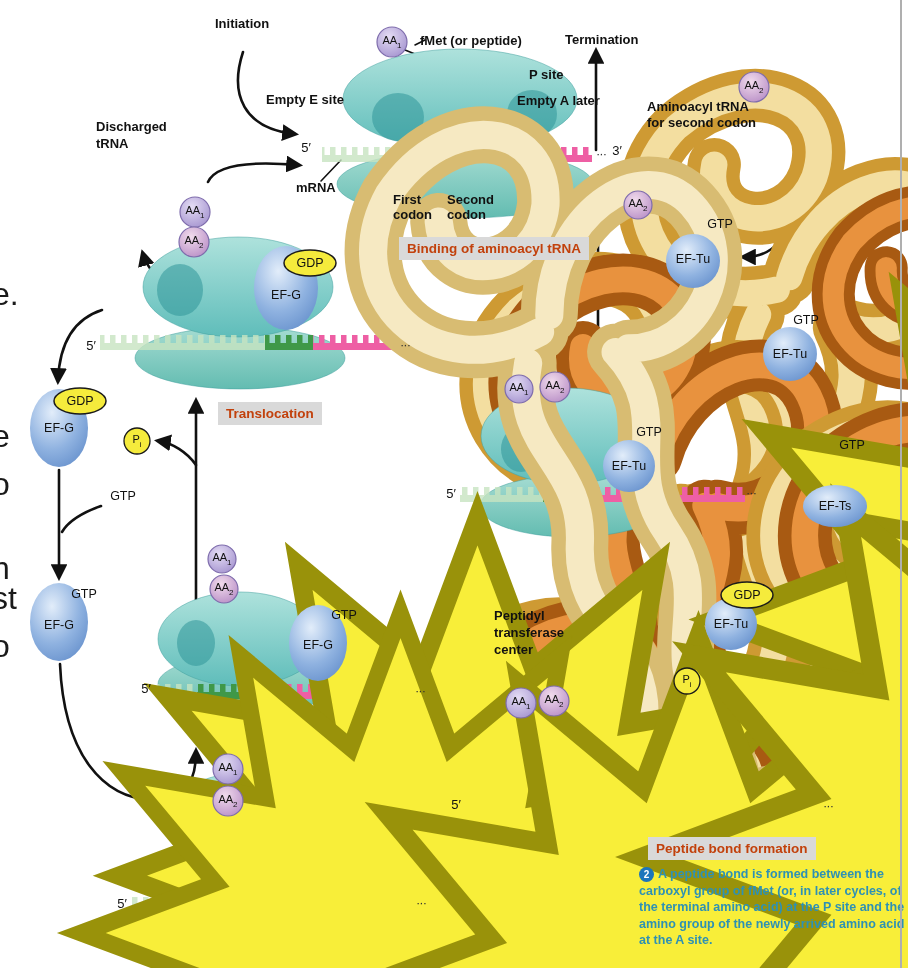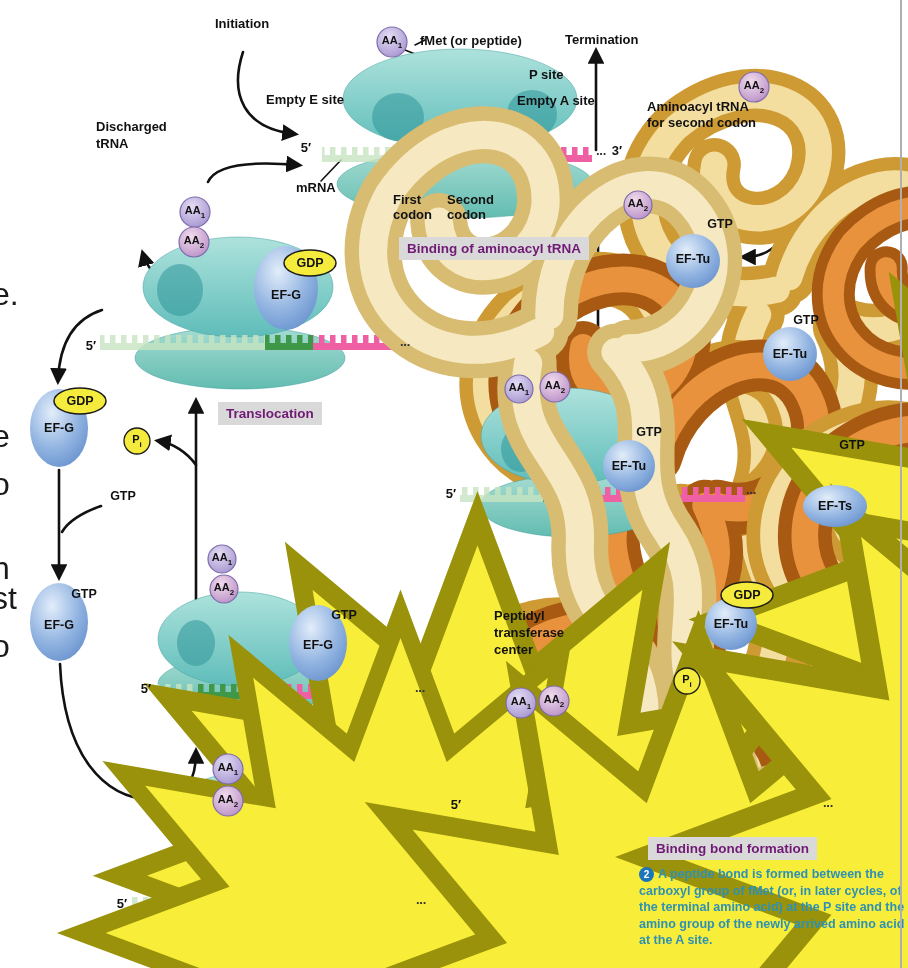--- a/index.html
+++ b/index.html
@@ -4,27 +4,27 @@
 <style>
   html,body{margin:0;padding:0;background:#fff;}
   .stage{position:relative;width:908px;height:968px;background:#fff;overflow:hidden;
          font-family:"Liberation Sans",sans-serif;}
   .stage svg.art{position:absolute;left:0;top:0;}
   symbol{overflow:visible;}
   .trna-y{--out:#CE9A33;--in:#F3DEA0;}
   .trna-o{--out:#A85A12;--in:#E8923E;}
   .trna-p{--out:#D8BC72;--in:#F6E9C2;}
   .lbl{position:absolute;font-weight:700;font-size:13px;line-height:16px;color:#111;white-space:nowrap;}
-  .mol{position:absolute;transform:translate(-50%,-50%);font-weight:700;font-size:12.5px;color:#111;white-space:nowrap;}
+  .mol{position:absolute;transform:translate(-50%,-50%);font-weight:400;font-size:12.5px;color:#111;white-space:nowrap;}
   .mol.aa{font-size:11px;}
   .mol.aa sub,.mol.pi sub{font-size:8px;}
   .mol.pi{font-size:11px;}
   .mol.prime{font-size:13px;}
   .mol.dots{font-size:13px;letter-spacing:-1px;color:#333;}
-  .step-head{position:absolute;background:#D9D9D9;color:#701a75;font-weight:700;font-size:13.5px;
+  .step-head{position:absolute;background:#D9D9D9;color:#c2410c;font-weight:700;font-size:13.5px;
              padding:4px 8px;white-space:nowrap;}
   .step-body{position:absolute;color:#2E91B4;font-weight:700;font-size:12.5px;line-height:16.5px;}
   .num{display:inline-block;width:15px;height:15px;border-radius:8px;background:#1B75BB;color:#fff;
        font-size:10px;line-height:15px;text-align:center;font-weight:700;margin-right:4px;}
   .frag{position:absolute;left:-8px;font-weight:400;font-size:32px;line-height:32px;color:#1a1a1a;}
   .edge{position:absolute;top:0;width:2px;height:968px;background:#AFAFAF;}
 </style>
 </head>
 <body>
 
@@ -269,21 +269,21 @@
     <circle cx="137" cy="441" r="13"></circle>
     <circle cx="687" cy="681" r="13"></circle>
   </g>
 </svg>
 
 <div class="lbl" style="left:215px;top:16px">Initiation</div>
 <div class="lbl" style="left:420px;top:33px">fMet (or peptide)</div>
 <div class="lbl" style="left:565px;top:32px">Termination</div>
 <div class="lbl" style="left:529px;top:67px">P site</div>
 <div class="lbl" style="left:266px;top:92px">Empty E site</div>
-<div class="lbl" style="left:517px;top:93px">Empty A site</div>
+<div class="lbl" style="left:517px;top:93px">Empty A later</div>
 <div class="lbl" style="left:296px;top:180px">mRNA</div>
 <div class="lbl" style="left:393px;top:192px;line-height:15px">
   <div>First</div>
       <div>codon</div>
 </div>
 <div class="lbl" style="left:447px;top:192px;line-height:15px">
   <div>Second</div>
       <div>codon</div>
 </div>
 <div class="lbl" style="left:96px;top:118px;line-height:17px">
@@ -347,21 +347,21 @@
 <div class="mol aa" style="left:194px;top:242px"><span>AA</span><sub>2</sub></div>
 <div class="mol aa" style="left:555px;top:387px"><span>AA</span><sub>2</sub></div>
 <div class="mol aa" style="left:224px;top:589px"><span>AA</span><sub>2</sub></div>
 <div class="mol aa" style="left:228px;top:801px"><span>AA</span><sub>2</sub></div>
 <div class="mol aa" style="left:554px;top:701px"><span>AA</span><sub>2</sub></div>
 
 <div class="step-head" style="left:399px;top:237px">Binding of aminoacyl tRNA</div>
 
 <div class="step-head" style="left:218px;top:402px">Translocation</div>
 
-<div class="step-head" style="left:648px;top:837px">Binding bond formation</div>
+<div class="step-head" style="left:648px;top:837px">Peptide bond formation</div>
 <div class="step-body" style="left:639px;top:866px;width:266px">
   <span class="num">2</span><span>A peptide bond is formed between the carboxyl group of fMet (or, in later cycles, of the terminal amino acid) at the P site and the amino group of the newly arrived amino acid at the A site.</span>
 </div>
 
 <div class="frag" style="top:278px">e.</div>
 <div class="frag" style="top:420px">e</div>
 <div class="frag" style="top:468px">o</div>
 <div class="frag" style="top:552px">n</div>
 <div class="frag" style="top:582px">st</div>
 <div class="frag" style="top:630px">o</div>

